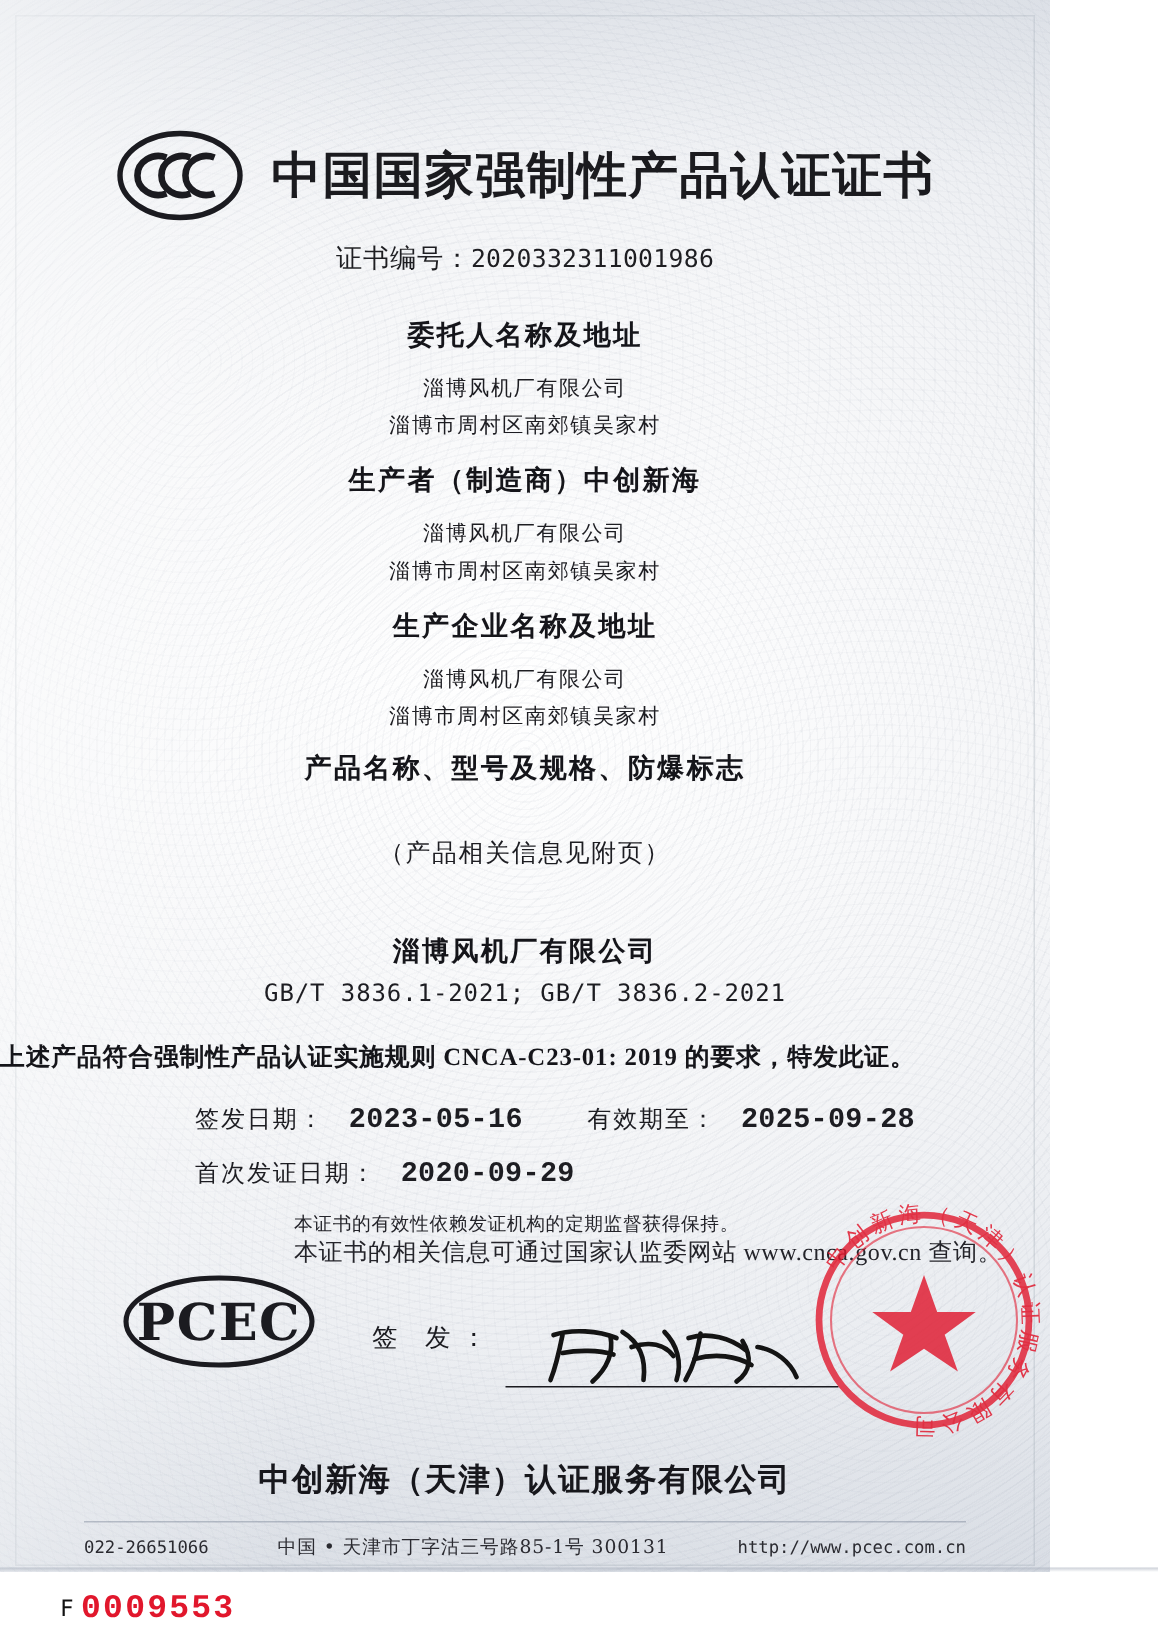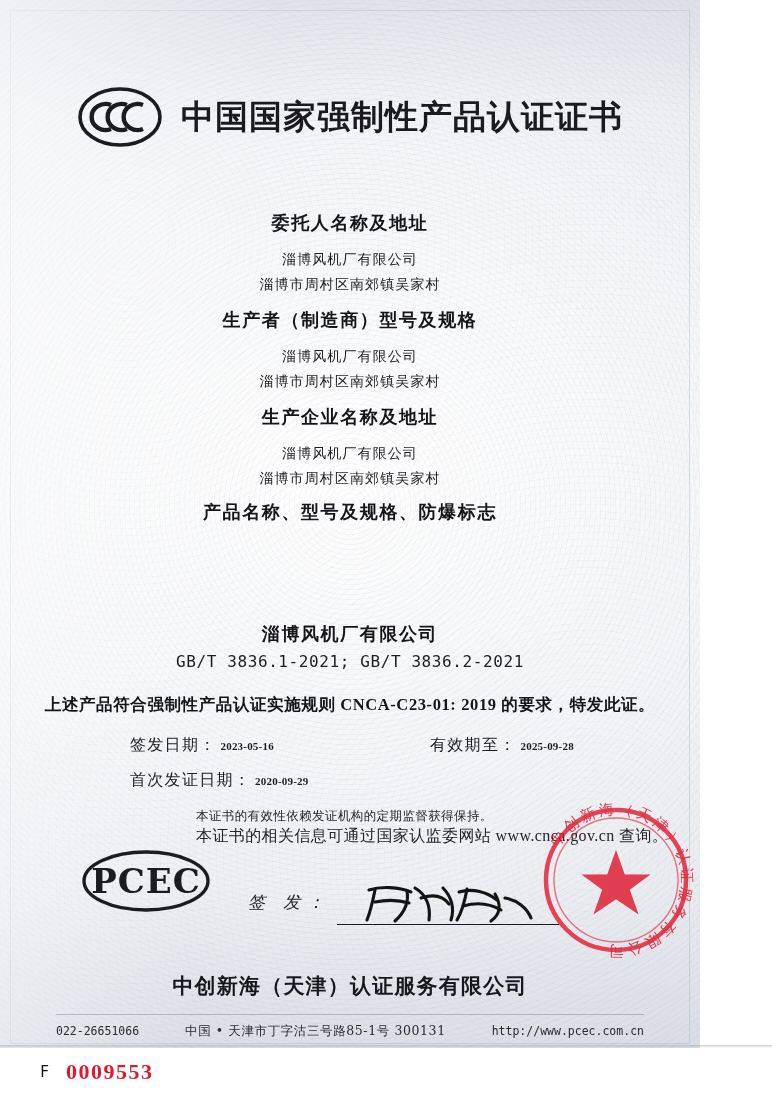--- a/index.html
+++ b/index.html
@@ -137,21 +137,21 @@
     text-align: center;
     font-family: "DejaVu Sans Mono", "Liberation Mono", monospace;
     font-size: 16px;
     color: #1d1d22;
     letter-spacing: 0.6px;
   }
 
   .conformity {
     position: absolute;
     left: 0; right: 0;
-    text-align: center;
+    text-align: left;
     font-size: 16.5px;
     font-weight: bold;
     color: #15151a;
     letter-spacing: 0.6px;
   }
 
   
   .dates {
     position: absolute;
     left: 130px;
@@ -164,25 +164,25 @@
     display: flex;
     align-items: baseline;
     margin-bottom: 14px;
   }
   .date-label {
     letter-spacing: 1.3px;
     white-space: nowrap;
   }
   .date-value {
     font-weight: bold;
-    font-size: 11px;
+    font-size: 19px;
     letter-spacing: 0.2px;
-    margin-left: 4px;
+    margin-left: 16px;
     white-space: nowrap;
-    font-family: Liberation Serif, serif;
+    font-family: Liberation Mono, monospace;
   }
   .date-col-left { width: 300px; display: flex; align-items: baseline; }
   .date-col-right { display: flex; align-items: baseline; }
 
   
   .smallprint {
     position: absolute;
     left: 196px;
     top: 806px;
     font-size: 12.5px;
@@ -205,22 +205,21 @@
     height: 66px;
   }
   .pcec svg { display: block; }
 
   
   .sign-row {
     position: absolute;
     left: 248px;
     top: 880px;
     display: flex;
-    align-items: center;
-    font-style: italic;
+    align-items: flex-start;
   }
   .sign-label {
     font-size: 17px;
     letter-spacing: 7px;
     color: #1b1b20;
     padding-bottom: 4px;
   }
   .sign-area {
     position: relative;
     width: 222px;
@@ -299,22 +298,22 @@
     display: flex;
     align-items: center;
   }
   .serial-prefix {
     margin-left: 40px;
     font-family: "DejaVu Sans Mono", "Liberation Mono", monospace;
     font-size: 15px;
     color: #111;
   }
   .serial-num {
-    margin-left: 17px;
-    font-family: Liberation Serif, serif;
+    margin-left: 5px;
+    font-family: Liberation Mono, monospace;
     font-size: 22px;
     letter-spacing: 1.5px;
     color: #e1172c;
     font-weight: bold;
   }
   .sheet-edge-bottom {
     position: absolute;
     left: 0; right: 0;
     bottom: 48px;
     height: 3px;
@@ -338,43 +337,47 @@
           <g fill="none" stroke="#1b1b20" stroke-width="4.4" stroke-linecap="butt">
             <path d="M34 19 A14 13 0 1 0 34 43"></path>
             <path d="M50 19 A14 13 0 1 0 50 43"></path>
             <path d="M66 19 A14 13 0 1 0 66 43"></path>
           </g>
         </svg>
       </div>
       <div class="cert-title">中国国家强制性产品认证证书</div>
     </div>
 
+    <div class="cert-no">
+      <span>证书编号：</span><span class="num">2020332311001986</span>
+    </div>
 
     <div class="block" style="top:211px;">
       <div class="block-heading">委托人名称及地址</div>
       <div class="block-line">淄博风机厂有限公司</div>
       <div class="block-line">淄博市周村区南郊镇吴家村</div>
     </div>
 
     <div class="block" style="top:308px;">
-      <div class="block-heading">生产者（制造商）型号及规格</div>
+      <div class="block-heading">生产者（制造商）中创新海</div>
       <div class="block-line">淄博风机厂有限公司</div>
       <div class="block-line">淄博市周村区南郊镇吴家村</div>
     </div>
 
     <div class="block" style="top:405px;">
       <div class="block-heading">生产企业名称及地址</div>
       <div class="block-line">淄博风机厂有限公司</div>
       <div class="block-line">淄博市周村区南郊镇吴家村</div>
     </div>
 
     <div class="block" style="top:500px;">
       <div class="block-heading">产品名称、型号及规格、防爆标志</div>
     </div>
 
+    <div class="note-line" style="top:558px;">（产品相关信息见附页）</div>
 
     <div class="block" style="top:622px;">
       <div class="block-heading">淄博风机厂有限公司</div>
     </div>
     <div class="std-code" style="top:652px;">GB/T 3836.1-2021; GB/T 3836.2-2021</div>
 
     <div class="conformity" style="top:694px;">上述产品符合强制性产品认证实施规则 CNCA-C23-01: 2019 的要求，特发此证。</div>
 
     <div class="dates">
       <div class="date-row">

